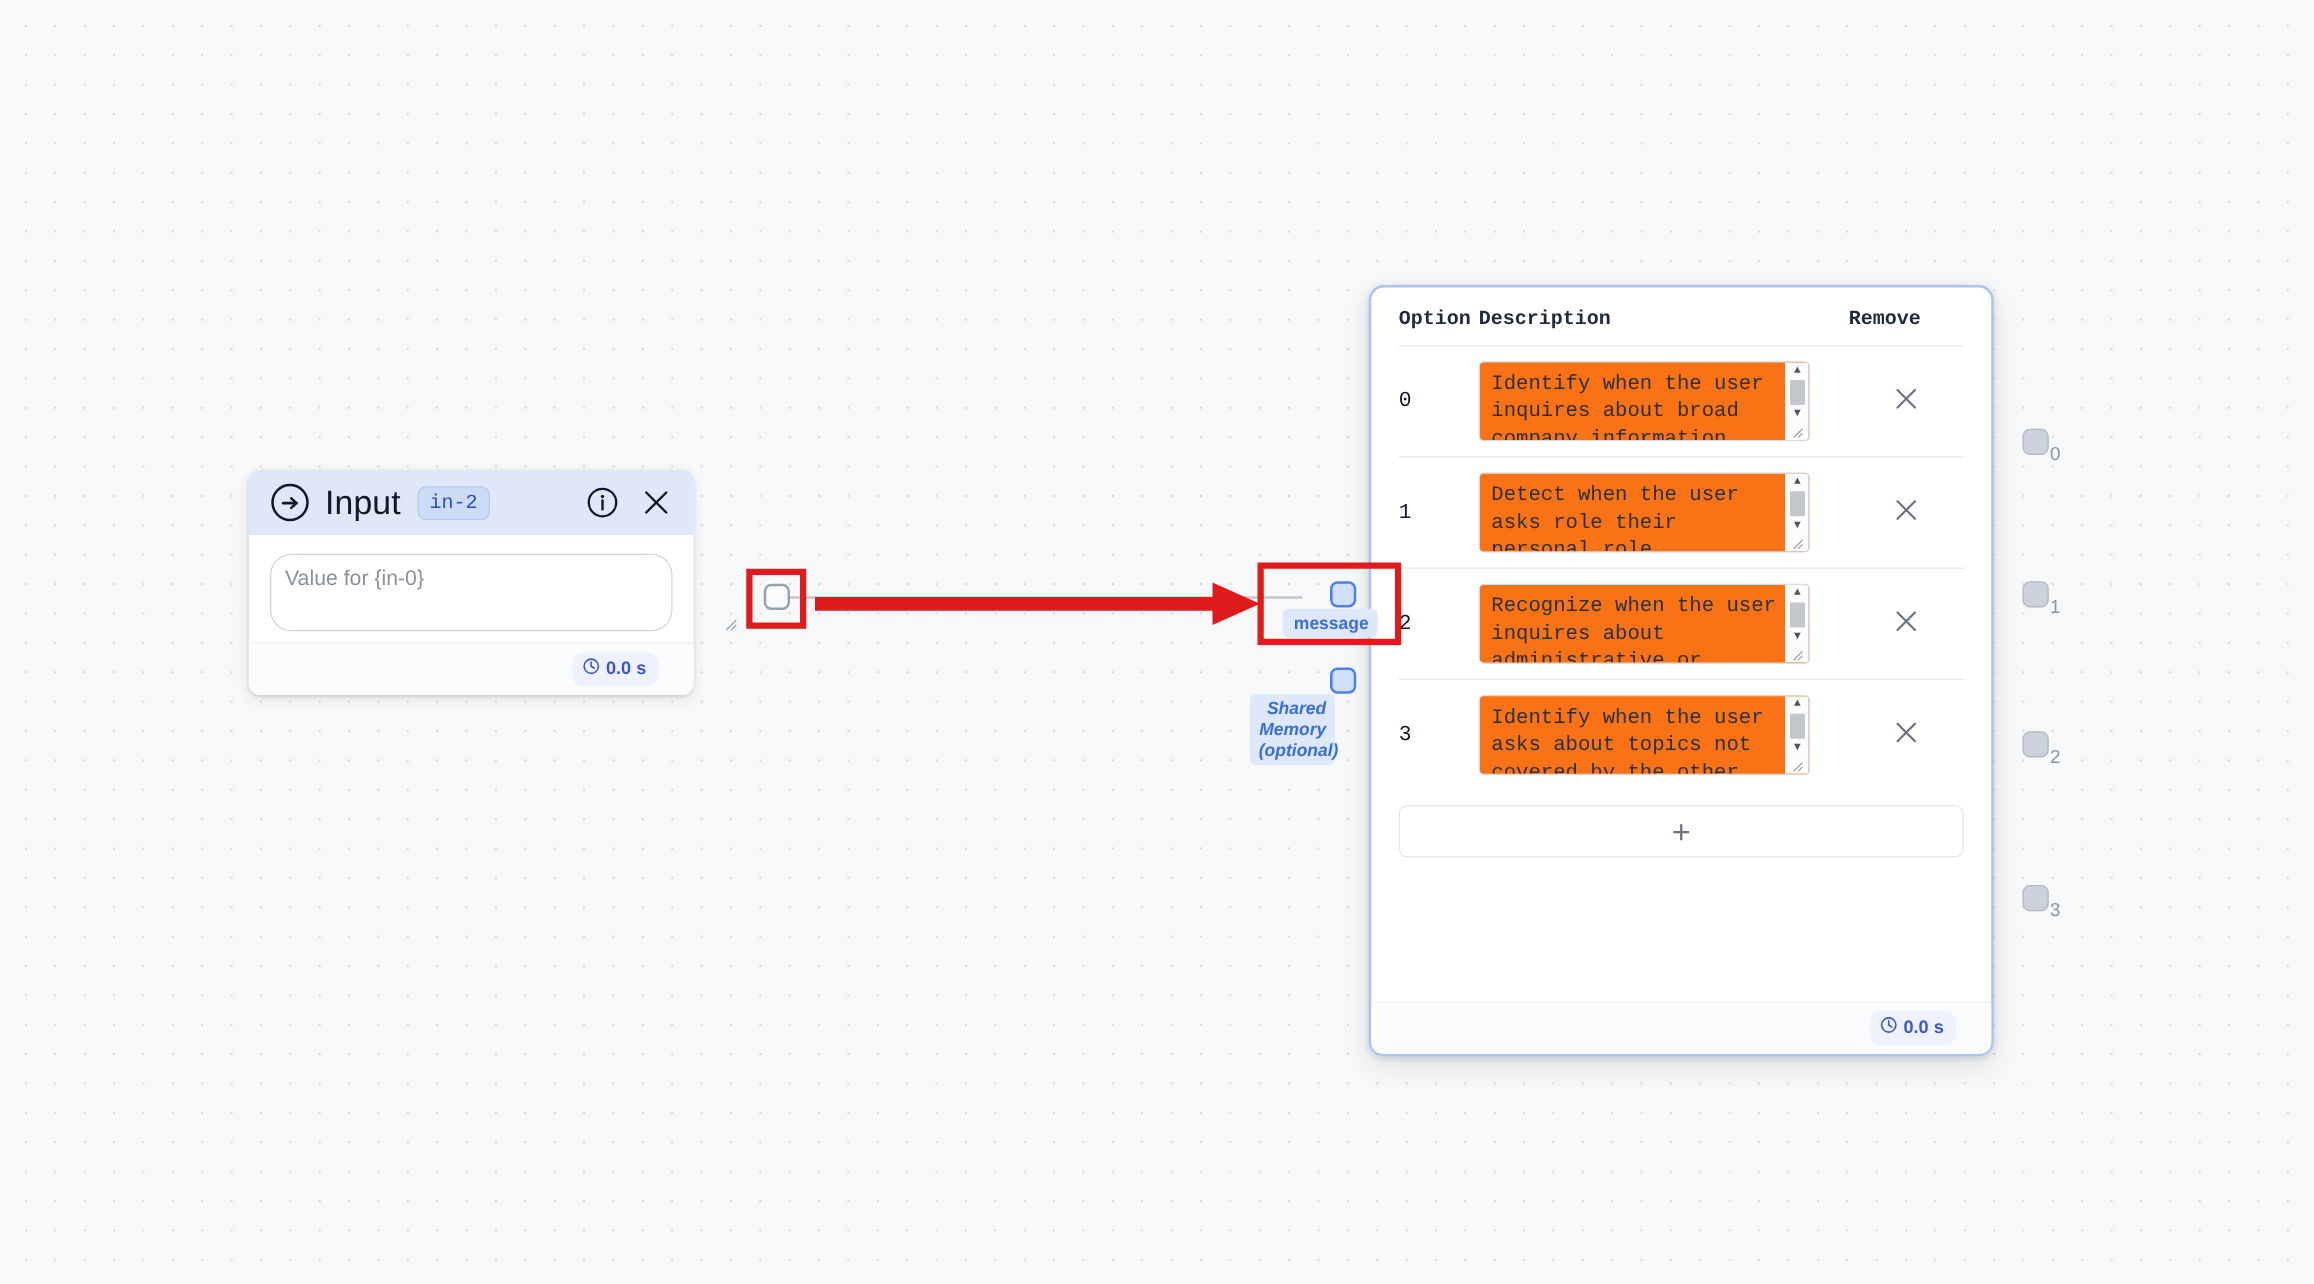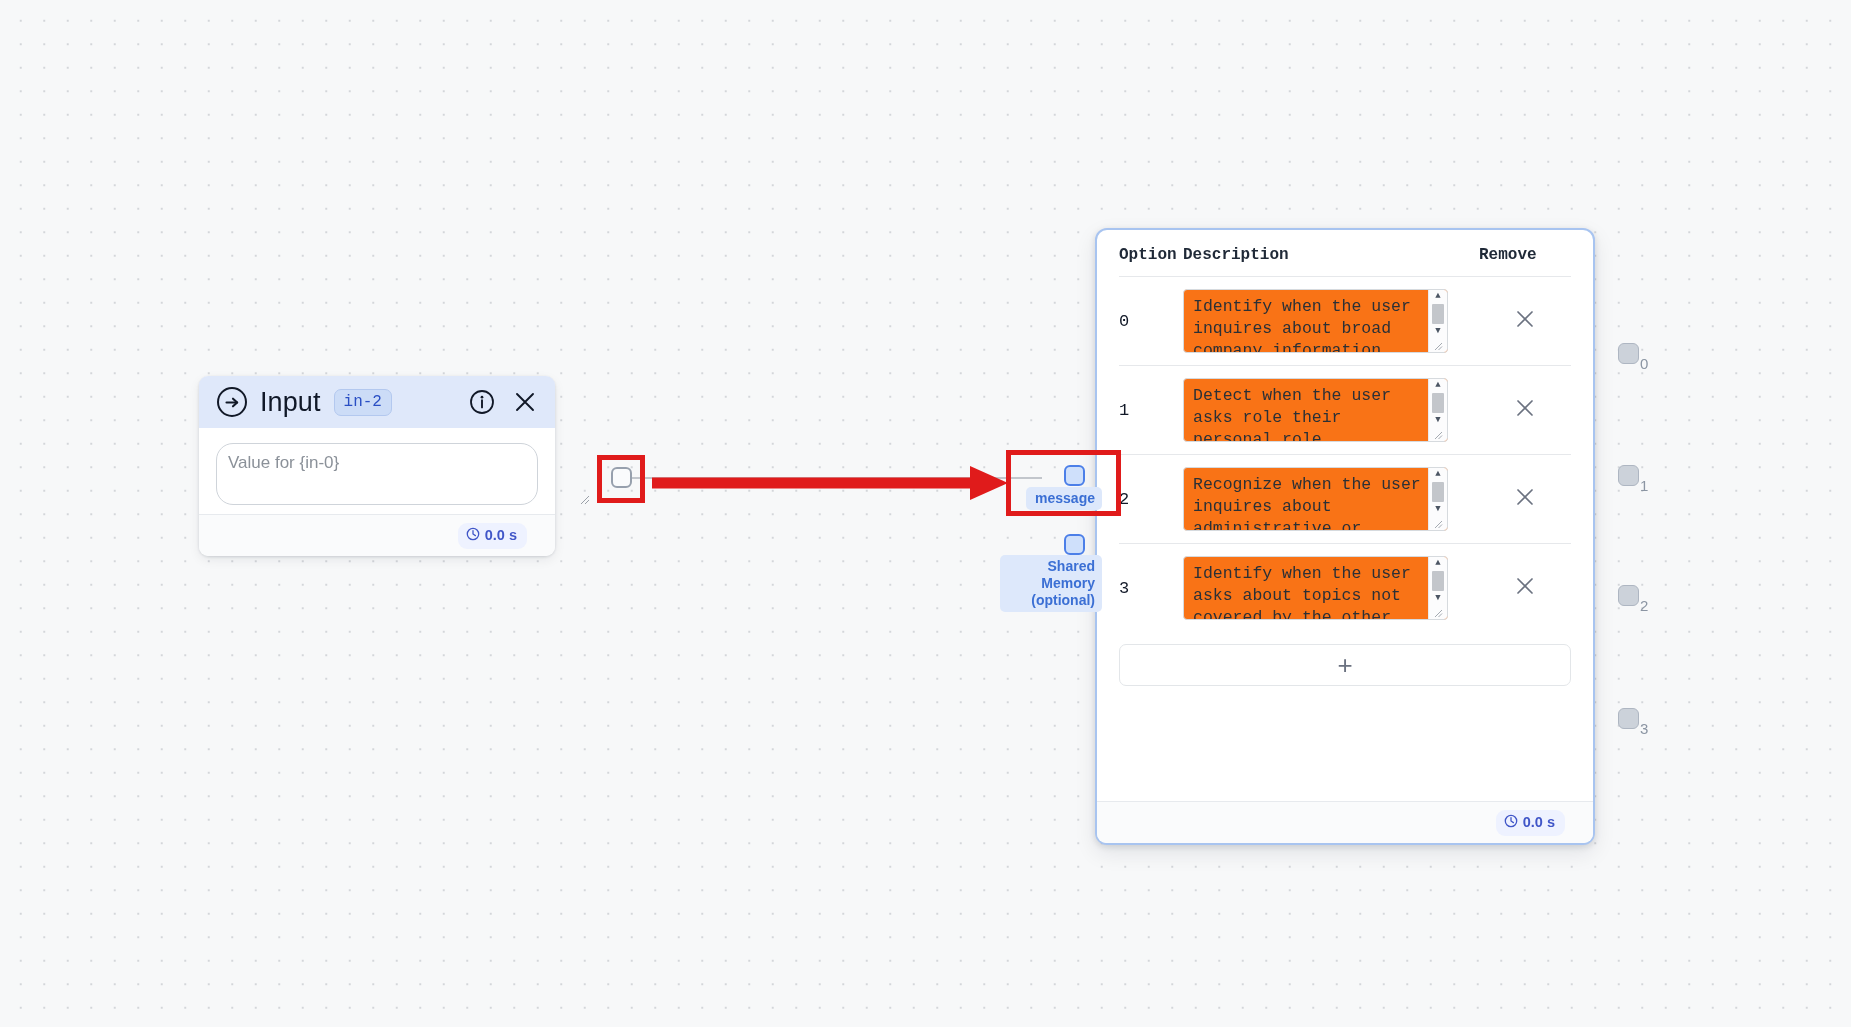--- a/index.html
+++ b/index.html
@@ -351,21 +351,21 @@
         </span>
         <span>0.0 s</span>
       </span>
     </div>
   </div>
 
   <div class="handle blue" style="left:1064px; top:465px;"></div>
   <div class="handle-label" style="left:1026px; top:487px; width:76px;">message</div>
 
   <div class="handle blue" style="left:1064px; top:534px;"></div>
-  <div class="handle-label" style="left:1000px; top:555px; width:102px;">Shared<br>Memory<br>(optional)</div>
+  <div class="handle-label" style="left:1000px; top:555px; width:68px;font-style:italic;">Shared<br>Memory<br>(optional)</div>
 
   <div class="handle out" style="left:1618px; top:343px;"></div>
   <div class="out-num" style="left:1640px; top:355px;">0</div>
 
   <div class="handle out" style="left:1618px; top:465px;"></div>
   <div class="out-num" style="left:1640px; top:477px;">1</div>
 
   <div class="handle out" style="left:1618px; top:585px;"></div>
   <div class="out-num" style="left:1640px; top:597px;">2</div>
 

